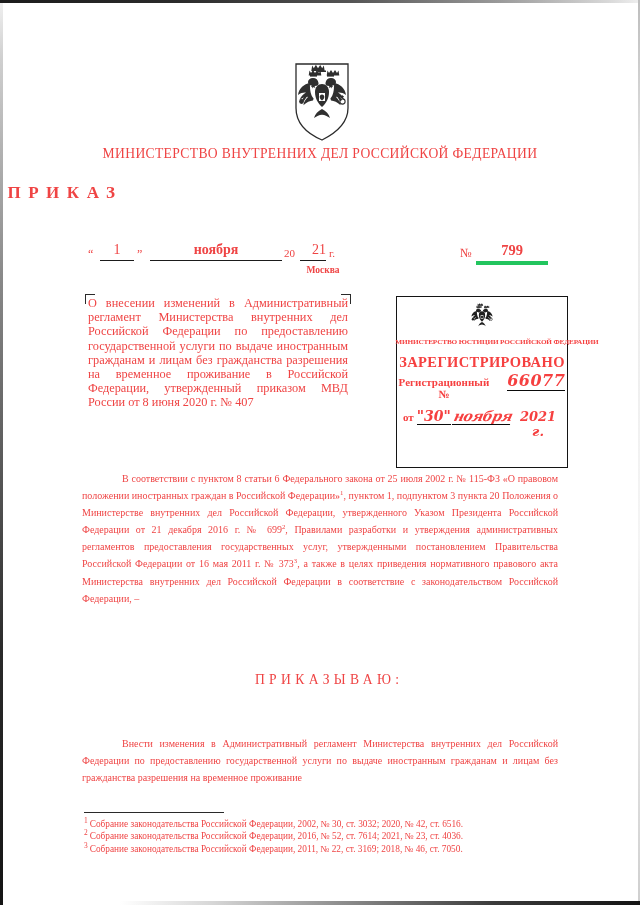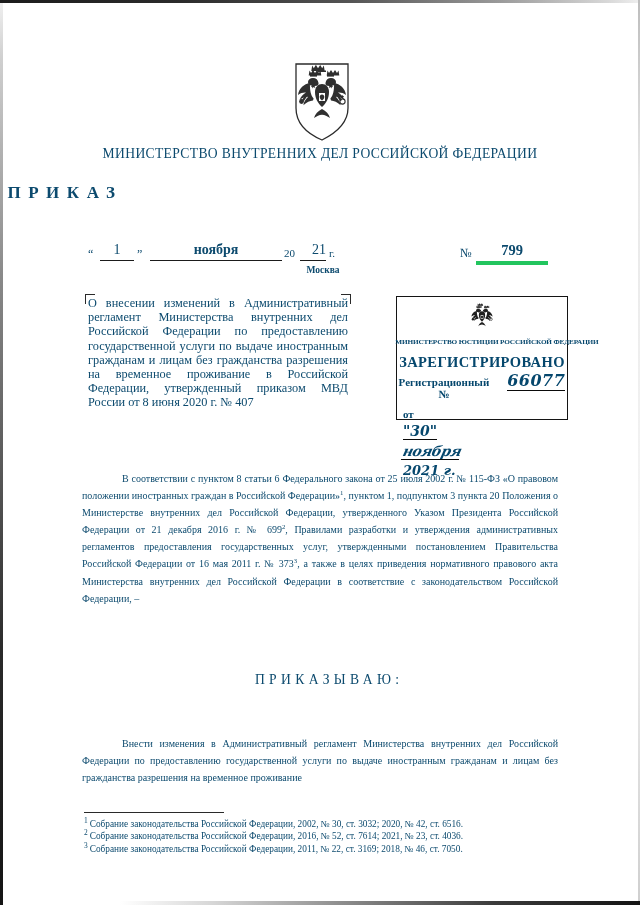--- a/index.html
+++ b/index.html
@@ -8,21 +8,21 @@
     padding: 0;
     background: #ffffff;
   }
   #page {
     position: relative;
     width: 640px;
     height: 905px;
     background: #ffffff;
     overflow: hidden;
     font-family: "Liberation Serif", "DejaVu Serif", serif;
-    color: #0c4a6e;
+    color: #ef4444;
   }
   
   .scan-edge-top {
     position: absolute;
     left: 0; top: 0;
     width: 640px; height: 3px;
     background: linear-gradient(to right, #1c1c1c 0%, #2b2b2b 28%, #555 55%, #9a9a9a 78%, #d8d8d8 95%, #efefef 100%);
   }
   .scan-edge-left {
     position: absolute;
@@ -149,21 +149,21 @@
   }
   .subject .corner-tl { left: -3px; border-top: 1px solid #2a2a2a; border-left: 1px solid #2a2a2a; }
   .subject .corner-tr { right: -3px; border-top: 1px solid #2a2a2a; border-right: 1px solid #2a2a2a; }
 
   
   .stamp {
     position: absolute;
     left: 396px;
     top: 296px;
     width: 172px;
-    height: 124px;
+    height: 172px;
     border: 1px solid #1a1a1a;
     box-sizing: border-box;
     text-align: center;
     filter: contrast(1.06);
   }
   .stamp-emblem {
     margin: 5px auto 2px;
     width: 30px; height: 34px;
   }
   .stamp-emblem svg { display: block; width: 30px; height: 34px; }
@@ -202,21 +202,20 @@
   }
   .stamp-dateline {
     margin-top: 8px;
     font-size: 11px;
     font-weight: 700;
     display: flex;
     align-items: baseline;
     justify-content: center;
     gap: 3px;
     padding: 0 6px;
-    flex-direction: column;
   }
   .stamp-day {
     font-family: "DejaVu Serif", serif;
     font-size: 14px; font-style: italic; font-weight: 700;
     border-bottom: 1.4px solid #111;
   }
   .stamp-month {
     font-family: "DejaVu Serif", serif;
     font-size: 14px; font-style: italic; font-weight: 700;
     transform: skewX(-14deg);

